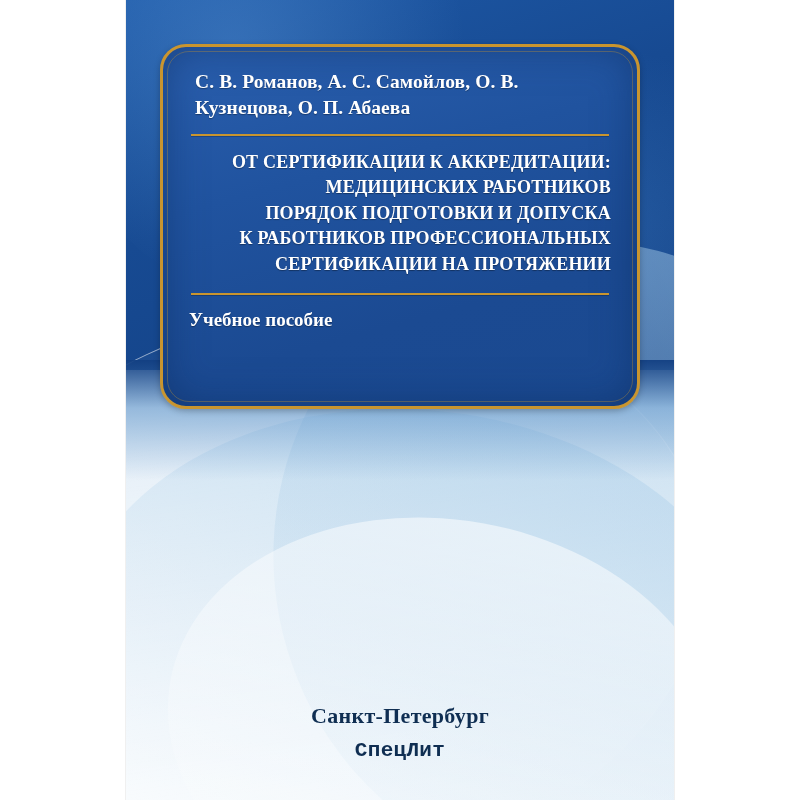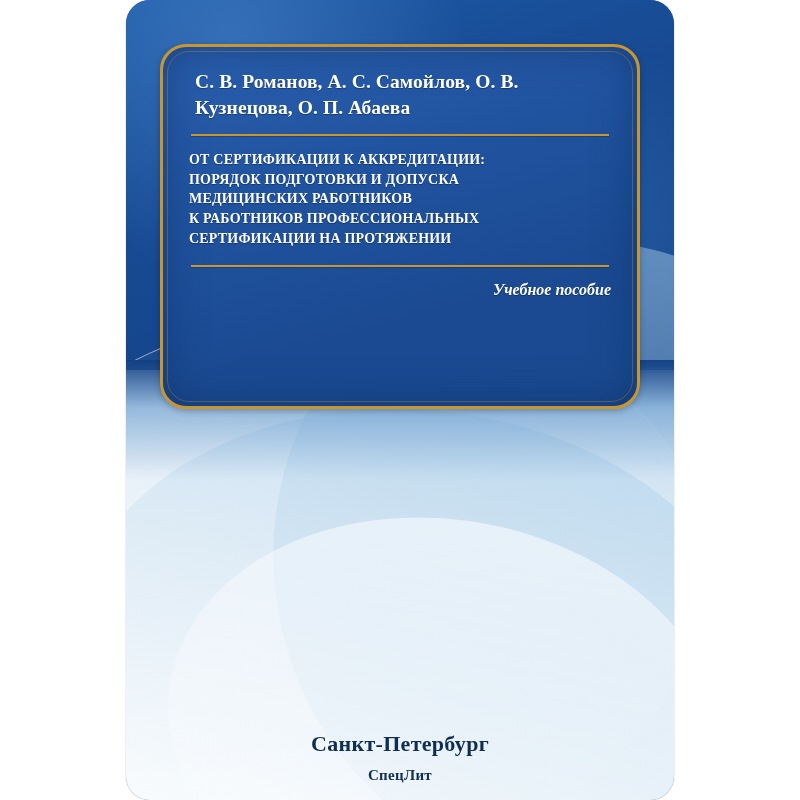--- a/index.html
+++ b/index.html
@@ -25,21 +25,20 @@
   .cover {
     position: absolute;
     left: 126px;
     top: 0px;
     width: 548px;
     height: 800px;
     background:
       radial-gradient(120% 70% at 50% 0%, #1a4f9c 0%, #15468e 45%, #0f3877 100%);
     overflow: hidden;
     box-shadow: 0 0 0 1px rgba(0,0,0,0.06);
-    border-radius: 24px;
   }
 
   
   .cover-top {
     position: absolute;
     left: 0; top: 0; right: 0;
     height: 420px;
     background:
       linear-gradient(160deg, #1e5aa8 0%, #174a92 40%, #123f82 100%);
   }
@@ -147,55 +146,54 @@
     margin: 12px 2px 14px 2px;
     box-shadow: 0 1px 0 rgba(0,0,0,0.2);
   }
   .rule.bottom {
     margin: 16px 2px 14px 2px;
   }
   .title {
     color: #ffffff;
     font-family: "Liberation Serif", serif;
     font-weight: bold;
-    font-size: 14px;
+    font-size: 18px;
     line-height: 1.42;
-    text-align: left;
+    text-align: right;
     letter-spacing: 0.2px;
     text-shadow: 0 1px 1px rgba(0,0,0,0.35);
   }
   .subtitle {
     color: #ffffff;
     font-family: "Liberation Serif", serif;
-    font-style: italic;
-    font-weight: bold;
-    font-size: 16px;
-    text-align: right;
+    font-weight: bold;
+    font-size: 19px;
+    text-align: left;
     text-shadow: 0 1px 1px rgba(0,0,0,0.35);
   }
 
   
   .publisher {
     position: absolute;
     left: 0; right: 0;
-    bottom: 16px;
+    bottom: 38px;
     text-align: center;
     color: #0f2e52;
   }
   .city {
     font-family: "Liberation Serif", serif;
     font-weight: bold;
     font-size: 22px;
     letter-spacing: 0.3px;
     margin-bottom: 10px;
   }
   .imprint {
-    font-family: Liberation Serif, serif;
-    font-weight: bold;
-    font-size: 15px;
+    font-family: Liberation Mono, monospace;
+    font-weight: bold;
+    font-size: 21px;
     letter-spacing: 0.3px;
   }
 </style>
 </head>
 <body>
 
 <div class="page">
 
   <div class="cover">
 
@@ -208,22 +206,22 @@
       <div class="wave wave4"></div>
     </div>
 
     <div class="blend"></div>
 
     <div class="plaque">
       <div class="authors">С. В. Романов, А. С. Самойлов, О. В. Кузнецова, О. П. Абаева</div>
       <div class="rule"></div>
       <div class="title">
         <div>ОТ СЕРТИФИКАЦИИ К АККРЕДИТАЦИИ:</div>
+        <div>МЕДИЦИНСКИХ РАБОТНИКОВ</div>
         <div>ПОРЯДОК ПОДГОТОВКИ И ДОПУСКА</div>
-        <div>МЕДИЦИНСКИХ РАБОТНИКОВ</div>
         <div>К РАБОТНИКОВ ПРОФЕССИОНАЛЬНЫХ</div>
         <div>СЕРТИФИКАЦИИ НА ПРОТЯЖЕНИИ</div>
       </div>
       <div class="rule bottom"></div>
       <div class="subtitle">Учебное пособие</div>
     </div>
 
     <div class="publisher">
       <div class="city">Санкт-Петербург</div>
       <div class="imprint">СпецЛит</div>

